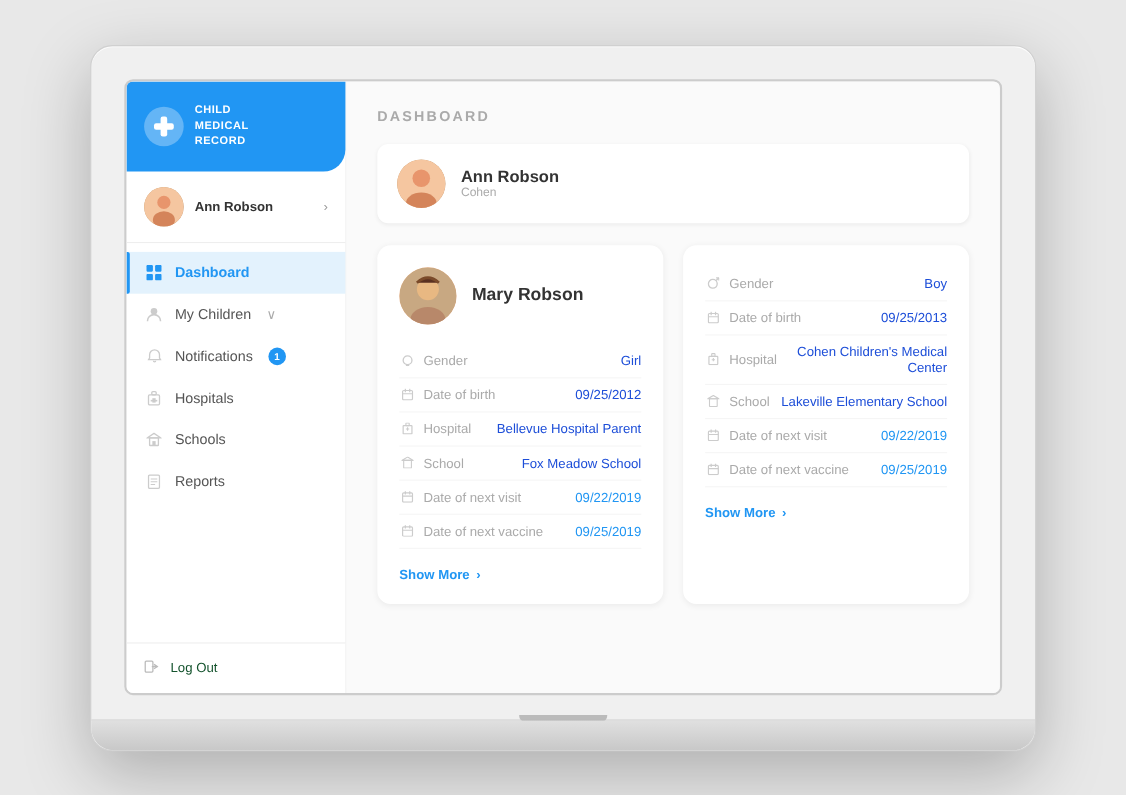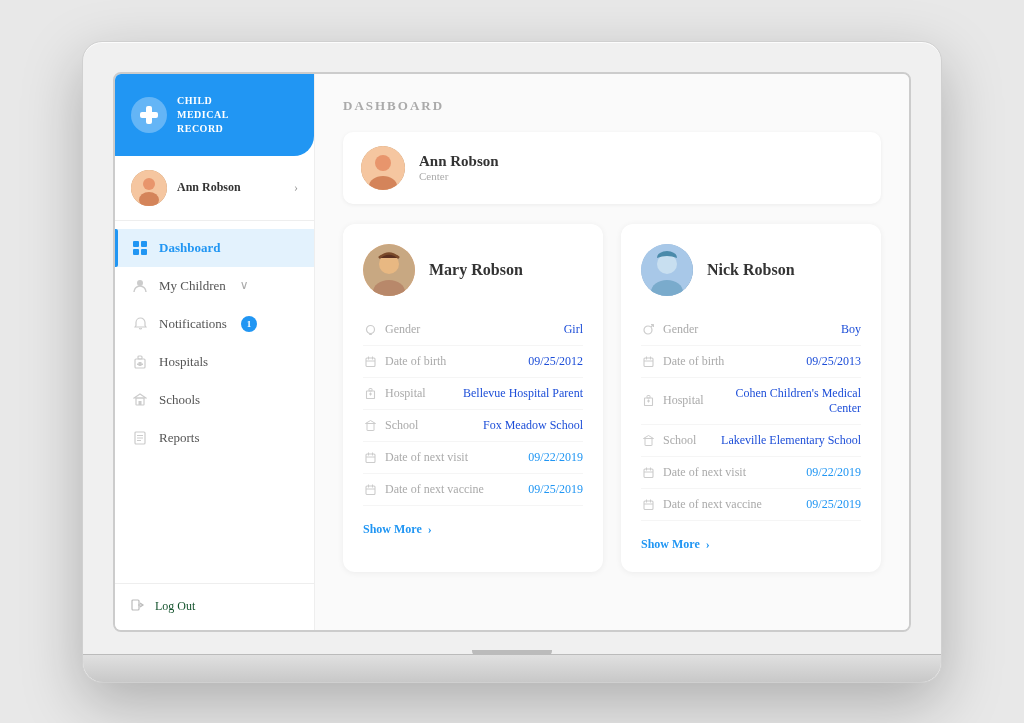--- a/index.html
+++ b/index.html
@@ -24,21 +24,20 @@
     }
 
     .laptop-screen {
       background: #fff;
       border-radius: 8px;
       overflow: hidden;
       border: 2px solid #ccc;
       box-shadow: inset 0 0 10px rgba(0,0,0,0.1);
       display: flex;
       height: 560px;
-      font-family: Liberation Serif, serif;
     }
 
     .laptop-base {
       position: absolute;
       bottom: 0;
       left: 0;
       right: 0;
       height: 28px;
       background: linear-gradient(to bottom, #e0e0e0, #c8c8c8);
       border-radius: 0 0 20px 20px;
@@ -487,21 +486,21 @@
       <div class="parent-info">
         <div class="parent-avatar">
           <svg viewBox="0 0 44 44" width="44" height="44">
             <circle cx="22" cy="22" r="22" fill="#f5c6a0"></circle>
             <circle cx="22" cy="17" r="8" fill="#e8956c"></circle>
             <ellipse cx="22" cy="40" rx="14" ry="10" fill="#d4845a"></ellipse>
           </svg>
         </div>
         <div>
           <div class="parent-name">Ann Robson</div>
-          <div class="parent-role">Center</div>
+          <div class="parent-role">Cohen</div>
         </div>
       </div>
 
       <div class="children-grid">
 
         <div class="child-card">
           <div class="child-header">
             <div class="child-avatar child-avatar-girl">
               <svg viewBox="0 0 52 52" width="52" height="52">
                 <circle cx="26" cy="26" r="26" fill="#c8a882"></circle>
@@ -600,31 +599,20 @@
             <div class="info-value date-link">09/25/2019</div>
           </div>
 
           <div class="show-more">
             <span>Show More</span>
             <span>›</span>
           </div>
         </div>
 
         <div class="child-card">
-          <div class="child-header">
-            <div class="child-avatar child-avatar-boy">
-              <svg viewBox="0 0 52 52" width="52" height="52">
-                <circle cx="26" cy="26" r="26" fill="#a8c8e8"></circle>
-                <circle cx="26" cy="20" r="10" fill="#c8dff0"></circle>
-                <ellipse cx="26" cy="48" rx="16" ry="12" fill="#7aabcc"></ellipse>
-                <path d="M16 14 Q26 10 36 14 Q36 8 26 7 Q16 8 16 14z" fill="#4a8aaa"></path>
-              </svg>
-            </div>
-            <div class="child-name">Nick Robson</div>
-          </div>
 
           <div class="child-info-row">
             <div class="info-label">
               <div class="info-icon">
                 <svg width="11" height="11" viewBox="0 0 11 11" fill="none">
                   <circle cx="5" cy="6" r="4" stroke="#ccc" stroke-width="1.2" fill="none"></circle>
                   <line x1="8" y1="3" x2="10.5" y2="0.5" stroke="#ccc" stroke-width="1.2"></line>
                   <line x1="8" y1="0.5" x2="10.5" y2="0.5" stroke="#ccc" stroke-width="1.2"></line>
                   <line x1="10.5" y1="0.5" x2="10.5" y2="3" stroke="#ccc" stroke-width="1.2"></line>
                 </svg>

